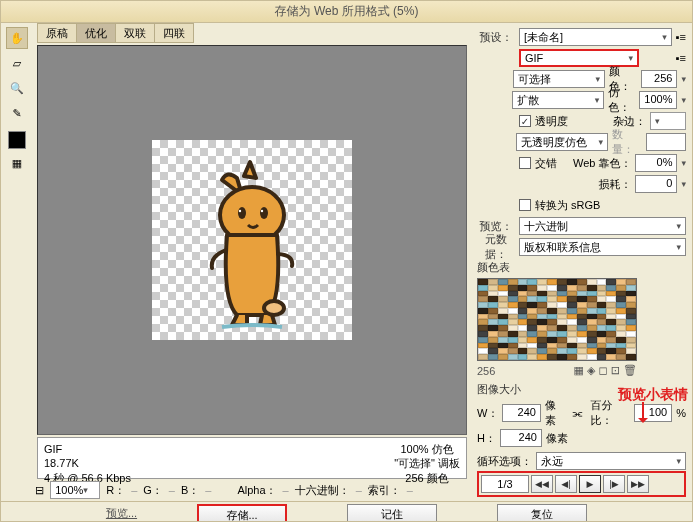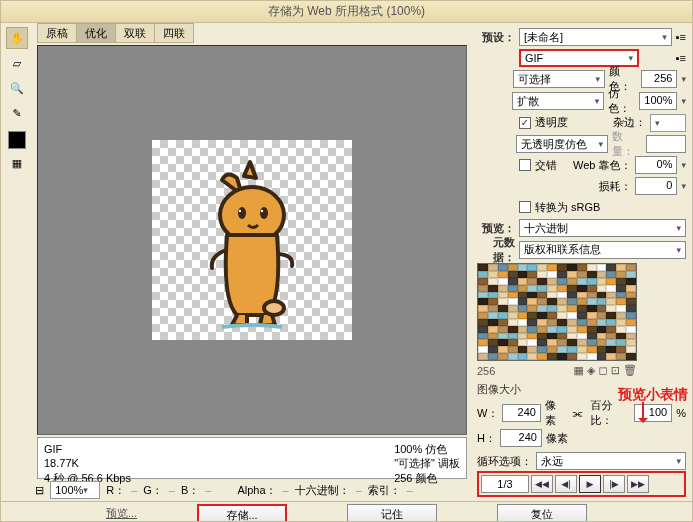--- a/index.html
+++ b/index.html
@@ -19,21 +19,21 @@
       linear-gradient(45deg,#ccc 25%,transparent 25%),linear-gradient(-45deg,#ccc 25%,transparent 25%),
       linear-gradient(45deg,transparent 75%,#ccc 75%),linear-gradient(-45deg,transparent 75%,#ccc 75%);
       background-size: 16px 16px; background-position: 0 0,0 8px,8px -8px,-8px 0; background-color: #fff;
       display: flex; align-items: center; justify-content: center; }
     .infobar { height: 42px; background: #fff; border: 1px solid #999; margin: 0 4px; padding: 4px 6px; display: flex; justify-content: space-between; line-height: 1.3; }
     .status { display: flex; align-items: center; padding: 2px; gap: 6px; }
     .drop { border: 1px solid #999; background: #fff; height: 18px; padding: 1px 4px; display: inline-flex; align-items: center; }
     .drop.s { width: 50px; } .drop.t { width: 36px; }
     .right { flex: 1; padding: 4px 6px; display: flex; flex-direction: column; gap: 1px; overflow: hidden; }
     .row { display: flex; align-items: center; gap: 4px; min-height: 20px; }
-    .lbl { width: 38px; text-align: right; color: #333; font-weight: bold; }
+    .lbl { width: 38px; text-align: center; color: #333; }
     .sel-box { flex: 1; border: 1px solid #888; background: #fff; height: 18px; padding: 1px 4px; display: flex; align-items: center; justify-content: space-between; }
     .sel-box.red { border: 2px solid #e02020; }
     .num { width: 42px; border: 1px solid #888; background: #fff; height: 18px; padding: 1px 4px; text-align: right; }
     .chev { font-size: 9px; color: #555; }
     .cb { width: 12px; height: 12px; border: 1px solid #666; background: #fff; display: inline-flex; align-items: center; justify-content: center; }
     .cb.c::after { content: "✓"; font-size: 10px; color: #333; }
     .pal-head { margin-top: 2px; color: #333; }
     .palette { width: 160px; height: 140px; margin-top: 2px; display: grid; grid-template-columns: repeat(16,1fr); grid-auto-rows: 1fr; border: 1px solid #666; }
     .palette div { border: 0.5px solid rgba(0,0,0,.15); }
     .pal-tools { display: flex; align-items: center; justify-content: space-between; width: 160px; font-size: 10px; color: #555; padding: 2px 0; }
@@ -46,21 +46,21 @@
     .arrow { width: 2px; background: #e02020; position: relative; }
     .arrow::after { content: ""; position: absolute; bottom: -6px; left: -4px; border: 5px solid transparent; border-top-color: #e02020; }
     .footer { height: 24px; border-top: 1px solid #c8bc98; display: flex; align-items: center; justify-content: center; gap: 60px; padding: 0 20px; }
     .btn { border: 1px solid #888; background: linear-gradient(#fcfcfc,#e8e8e8); height: 20px; width: 90px; text-align: center; line-height: 18px; cursor: pointer; }
     .btn.red { border: 2px solid #e02020; }
     .dim { color: #999; }
   </style>
 </head>
 <body>
 
-<div class="titlebar">存储为 Web 所用格式 (100%)</div>
+<div class="titlebar">存储为 Web 所用格式 (5%)</div>
 
 <div class="main">
   <div class="toolstrip">
     <div class="tool sel">✋</div>
     <div class="tool">▱</div>
     <div class="tool">🔍</div>
     <div class="tool">✎</div>
     <div class="swatch"></div>
     <div class="tool">▦</div>
   </div>
@@ -96,21 +96,21 @@
           <path d="M40 177 Q70 173 100 177" stroke="#7bbac8" stroke-width="4" fill="none"></path>
         </svg>
       </div>
     </div>
     <div class="infobar">
       <div>
         <div>GIF</div>
         <div>18.77K</div>
         <div>4 秒 @ 56.6 Kbps</div>
       </div>
-      <div style="text-align:left">
+      <div style="text-align:center">
         <div>100% 仿色</div>
         <div>"可选择" 调板</div>
         <div>256 颜色</div>
       </div>
     </div>
     <div class="status">
       <span>⊟</span>
       <span class="drop s">
           <span>100%</span>
           <span class="chev">▾</span>
@@ -216,20 +216,21 @@
         </div>
     </div>
     <div class="row">
       <span class="lbl">元数据：</span>
       <div class="sel-box">
           <span>版权和联系信息</span>
           <span class="chev">▾</span>
         </div>
     </div>
 
+    <div class="pal-head">颜色表</div>
     <div class="palette" id="palette">
         <div style="background: rgb(58, 40, 21);"></div>
         <div style="background: rgb(212, 184, 136);"></div>
         <div style="background: rgb(104, 144, 160);"></div>
         <div style="background: rgb(200, 152, 80);"></div>
         <div style="background: rgb(160, 200, 208);"></div>
         <div style="background: rgb(123, 186, 200);"></div>
         <div style="background: rgb(232, 208, 160);"></div>
         <div style="background: rgb(232, 160, 60);"></div>
         <div style="background: rgb(90, 68, 40);"></div>

